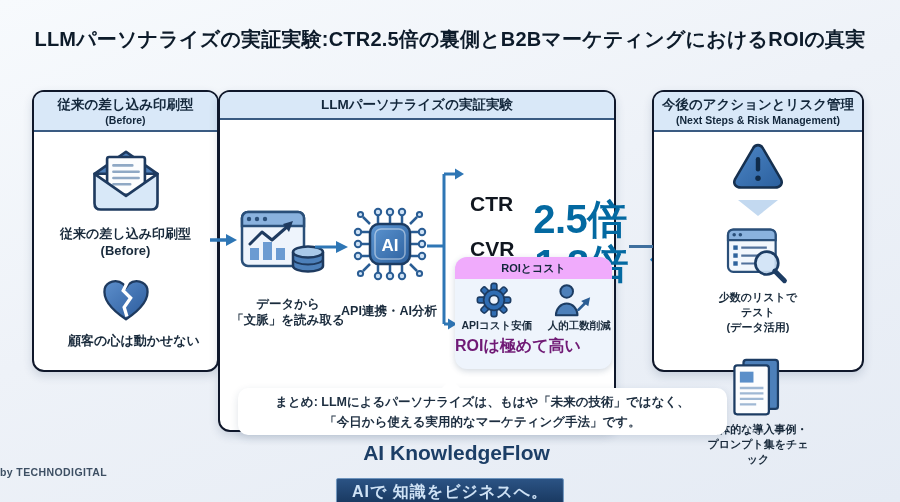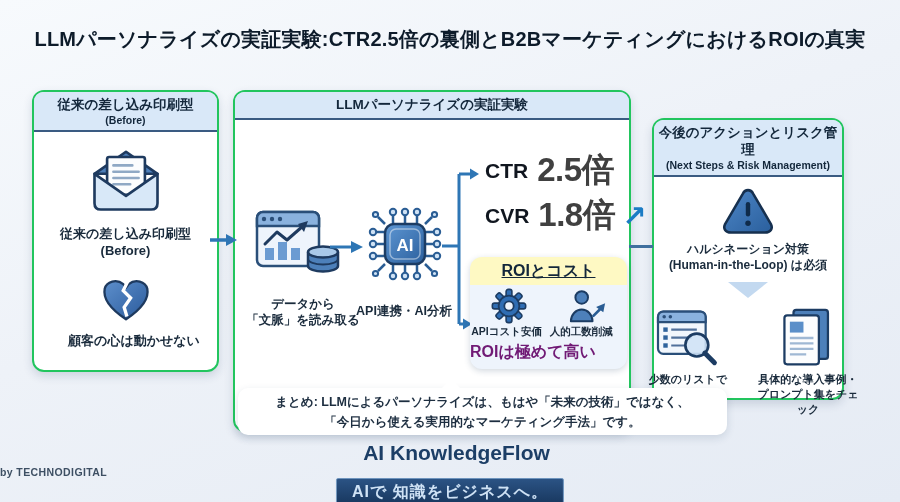--- a/index.html
+++ b/index.html
@@ -9,58 +9,58 @@
     background:linear-gradient(160deg,#f7fafd 0%,#eef2f8 45%,#e5ebf4 100%);
     position:relative;overflow:hidden;
     -webkit-font-smoothing:antialiased;
   }
   .title{
     position:absolute;top:26px;left:0;right:0;text-align:center;
     font-size:20px;font-weight:bold;color:#0d1b2a;letter-spacing:.2px;
   }
   .panel{
     position:absolute;top:90px;background:#ffffff;
-    border:2px solid #22c55e;border-radius:12px;
+    border:2px solid #0f172a;border-radius:12px;
     box-shadow:0 4px 10px rgba(30,58,95,.16);
     box-sizing:border-box;
   }
   #panel-before{left:32px;width:187px;height:282px;}
-  #panel-process{left:233px;width:398px;height:342px;}
-  #panel-next{left:652px;width:192px;height:282px;margin-top:28px;}
+  #panel-process{left:218px;width:398px;height:342px;}
+  #panel-next{left:652px;width:212px;height:282px;}
   .panel-header{
     background:#d9e8f8;border-bottom:2px solid #3a5b82;
     border-radius:9px 9px 0 0;text-align:center;padding:5px 2px 4px;
   }
   .panel-title{font-size:13.5px;font-weight:bold;color:#13273b;line-height:1.25;}
   .panel-sub{font-size:10.5px;font-weight:bold;color:#13273b;}
   .vbody{display:flex;flex-direction:column;align-items:center;}
   .cap{font-size:13px;font-weight:bold;color:#1a2b3c;text-align:center;line-height:1.35;}
   .cap-sm{font-size:11px;font-weight:bold;color:#1a2b3c;text-align:center;line-height:1.35;}
   
   .abs{position:absolute;}
-  .metric{position:absolute;display:flex;align-items:center;gap:9px;white-space:nowrap;}
+  .metric{position:absolute;display:flex;align-items:flex-start;gap:20px;white-space:nowrap;margin-top:44px;}
   .metric-label{font-size:21px;font-weight:bold;color:#10161f;}
-  .metric-value{font-size:33px;font-weight:bold;color:#404040;letter-spacing:-.5px;}
+  .metric-value{font-size:40px;font-weight:bold;color:#0369a1;letter-spacing:-.5px;}
   .metric-arrow{font-size:29px;font-weight:bold;color:#1b7cc4;margin-left:-2px;}
   .mcap{position:absolute;text-align:center;font-size:12.5px;font-weight:bold;color:#1a2b3c;line-height:1.3;}
   .roi{
     position:absolute;left:235px;top:165px;width:157px;height:112px;
     background:#eef4fc;border-radius:12px;box-shadow:0 2px 6px rgba(30,58,95,.20);
     overflow:hidden;box-sizing:border-box;
   }
-  .roi-header{background:#fef9c3;font-size:16px;font-weight:bold;color:#13273b;text-align:center;padding:4px 0 3px;text-decoration:underline;}
+  .roi-header{background:#f0abfc;font-size:11px;font-weight:bold;color:#13273b;text-align:center;padding:4px 0 3px;}
   .roi-items{display:flex;justify-content:space-around;margin-top:3px;}
-  .roi-item{text-align:left;font-size:10.5px;font-weight:bold;color:#1a2b3c;width:76px;}
+  .roi-item{text-align:right;font-size:10.5px;font-weight:bold;color:#1a2b3c;width:76px;}
   .roi-item svg{display:block;margin:0 auto 1px;}
   .roi-foot{text-align:left;font-size:16px;font-weight:bold;color:#701a75;margin-top:3px;}
   .chevron-down{
     width:0;height:0;border-left:20px solid transparent;border-right:20px solid transparent;
     border-top:16px solid #c3d9f0;
   }
-  .next-row{display:flex;justify-content:center;gap:18px;margin-top:10px;}
+  .next-row{display:flex;justify-content:center;gap:24px;margin-top:10px;flex-direction:column;}
   .next-col{width:102px;text-align:center;}
   .connector-line{position:absolute;left:629px;top:245px;width:24px;height:3px;background:#3f6f9e;z-index:5;}
   .summary{
     position:absolute;left:238px;top:388px;width:489px;height:47px;background:#ffffff;
     border-radius:10px;box-shadow:0 3px 8px rgba(30,58,95,.14);
     display:flex;flex-direction:column;justify-content:center;text-align:center;
     font-size:12.5px;font-weight:bold;color:#1d2e40;line-height:1.6;
   }
   .summary .notch{
     position:absolute;top:-9px;left:203px;width:0;height:0;
@@ -253,24 +253,20 @@
           <linearGradient id="wgrad" x1="0" y1="0" x2="1" y2="1">
             <stop offset="0" stop-color="#4d86c6"></stop>
               <stop offset="1" stop-color="#2a5f9d"></stop>
           </linearGradient>
         </defs>
         <path d="M33 6 Q37 6 39 10 L60 46 Q62 50 60 53 Q58 56 53 56 L13 56 Q8 56 6 53 Q4 50 6 46 L27 10 Q29 6 33 6 Z" fill="url(#wgrad)" stroke="#16304f" stroke-width="3" stroke-linejoin="round"></path>
         <rect x="30.4" y="20" width="5.2" height="17" rx="2.6" fill="#0f2b4a"></rect>
         <circle cx="33" cy="45" r="3.2" fill="#0f2b4a"></circle>
       </svg>
     </span>
-    <div class="cap" style="margin-top:5px;font-size:12px;">
-      <div>ハルシネーション対策</div>
-      <div>(Human-in-the-Loop) は必須</div>
-    </div>
     <div class="chevron-down" style="margin-top:9px;"></div>
     <div class="next-row">
       <div class="next-col">
         <span style="display:inline-block;">
           <svg width="64" height="60" viewBox="0 0 72 68">
             <rect x="2" y="4" width="54" height="48" rx="6" fill="#f2f7fd" stroke="#2a4f79" stroke-width="2.5"></rect>
             <path d="M8 4 h42 a6 6 0 0 1 6 6 v6 H2 v-6 a6 6 0 0 1 6 -6 z" fill="#8ab2de" stroke="#2a4f79" stroke-width="2.5"></path>
             <circle cx="9" cy="10" r="2" fill="#2a4f79"></circle>
               <circle cx="16" cy="10" r="2" fill="#2a4f79"></circle>
             <rect x="8" y="22" width="5" height="5" fill="#2f639c"></rect>

